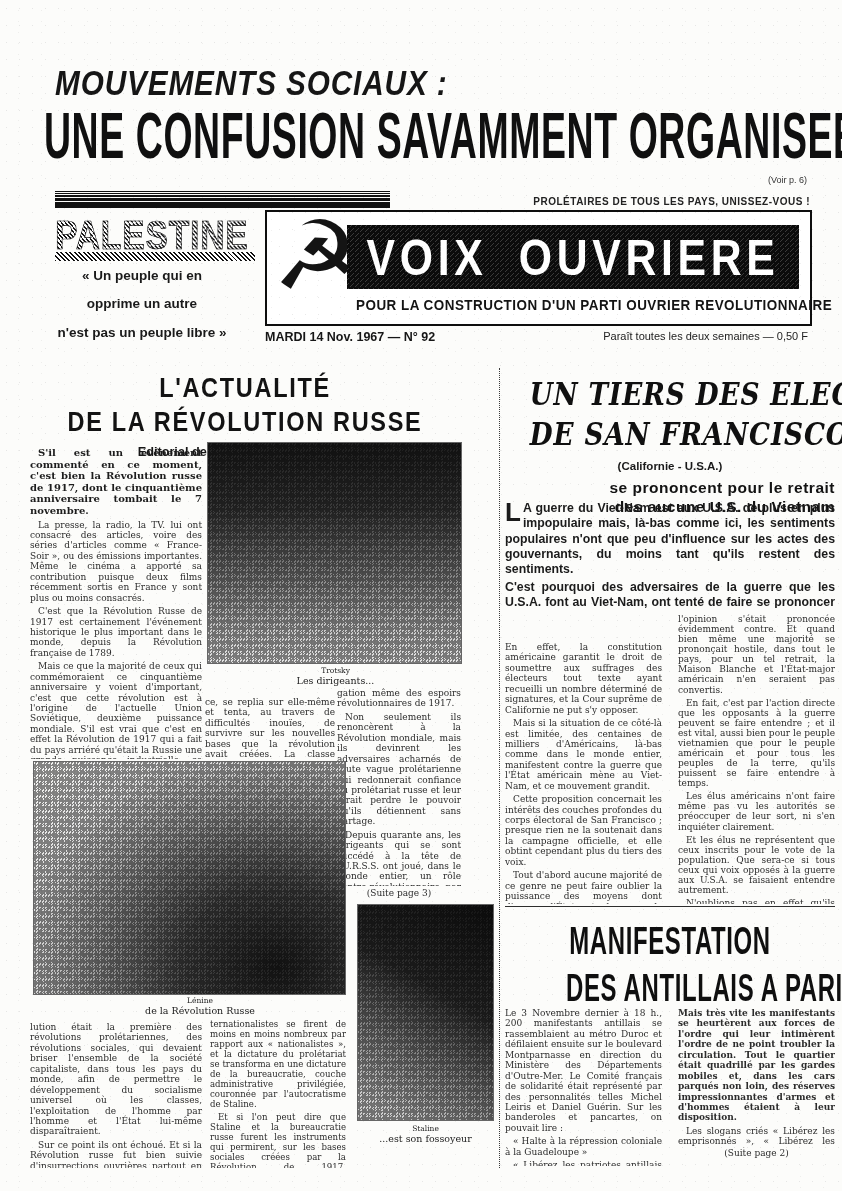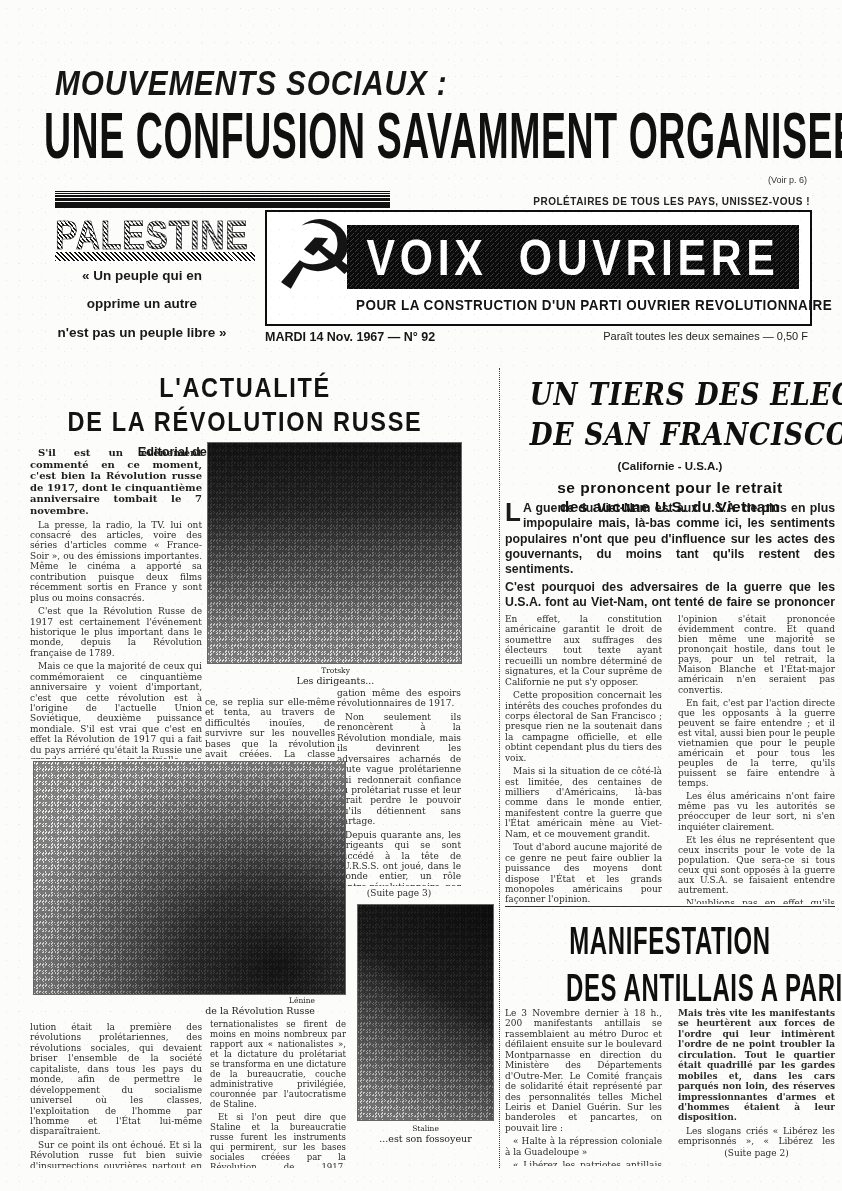--- a/index.html
+++ b/index.html
@@ -44,21 +44,21 @@
         background-image:repeating-conic-gradient(#141414 0% 25%,transparent 0% 50%),
                          repeating-conic-gradient(from 45deg,#1f1f1f 0% 20%,transparent 0% 50%);
         background-size:3px 3px,7px 7px;}
   .cap{text-align:center;color:#222;line-height:1.25;}
   .cap .c1{font-size:7.5px;}
   .cap .c2{font-size:9.5px;}
   .vdiv{border-left:1px dotted #3a3a3a;width:0;}
   .sf-t{font-family:"DejaVu Serif",serif;font-style:italic;font-weight:bold;font-size:31px;letter-spacing:1px;
         transform:scaleX(.85);transform-origin:center top;white-space:nowrap;text-align:center;color:#101010;}
   .sf-region{font-weight:bold;font-size:11.5px;text-align:center;color:#1a1a1a;}
-  .sf-sub{font-weight:bold;font-size:15.5px;text-align:center;color:#121212;letter-spacing:.5px;}
+  .sf-sub{font-weight:bold;font-size:15.5px;text-align:right;color:#121212;letter-spacing:.5px;}
   .sf-lead{font-family:"Liberation Sans",sans-serif;font-weight:bold;font-size:12.3px;line-height:1.25;text-align:justify;color:#1b1b1b;}
   .sf-lead p{margin:0 0 2px 0;}
   .initial{float:left;font-size:26px;line-height:.85;padding-right:2px;font-weight:bold;}
   .ant-t{font-weight:bold;font-size:38px;letter-spacing:1px;color:#0f0f0f;transform:scaleX(.63);transform-origin:center top;white-space:nowrap;text-align:center;}
   .hr1{background:#2d2d2d;height:1px;}
   .suite{font-size:9px;color:#2c2c2c;text-align:center;}
   .clip{overflow:hidden;}
 </style>
 </head>
 <body>
@@ -126,21 +126,21 @@
 
   <div class="abs col clip" style="left:337px;top:688px;width:124px;height:198px;">
     <p style="text-indent:0;">gation même des espoirs révolutionnaires de 1917.</p>
     <p>Non seulement ils renoncèrent à la Révolution mondiale, mais ils devinrent les adversaires acharnés de toute vague prolétarienne qui redonnerait confiance au prolétariat russe et leur ferait perdre le pouvoir qu'ils détiennent sans partage.</p>
     <p>Depuis quarante ans, les dirigeants qui se sont succédé à la tête de l'U.R.S.S. ont joué, dans le monde entier, un rôle contre-révolutionnaire, par l'intermédiaire des partis communistes qu'ils contrôlent.</p>
 
   </div>
   <div class="abs suite" style="left:337px;top:888px;width:124px;">(Suite page 3)</div>
 
   <div class="abs photo" style="left:34px;top:762px;width:311px;height:232px;background-image:radial-gradient(ellipse at 78% 88%,#1f1f1f 0%,#4a4a4a 28%,#9a9a9a 52%,#e2e2e2 75%,#f4f4f2 100%);"></div>
-  <div class="abs cap" style="left:85px;top:996px;width:230px;text-align:right;">
+  <div class="abs cap" style="left:85px;top:996px;width:230px;">
     <div class="c1">Lénine</div>
     <div class="c2">de la Révolution Russe</div>
   </div>
 
   <div class="abs col clip" style="left:30px;top:1022px;width:172px;height:146px;">
     <p style="text-indent:0;">lution était la première des révolutions prolétariennes, des révolutions sociales, qui devaient briser l'ensemble de la société capitaliste, dans tous les pays du monde, afin de permettre le développement du socialisme universel où les classes, l'exploitation de l'homme par l'homme et l'État lui-même disparaîtraient.</p>
     <p>Sur ce point ils ont échoué. Et si la Révolution russe fut bien suivie d'insurrections ouvrières partout en Europe, partout la réaction triomphe. L'U.R.S.S. iso-</p>
   </div>
 
   <div class="abs col clip" style="left:210px;top:1020px;width:136px;height:148px;font-size:8.6px;">
@@ -161,30 +161,30 @@
     <div class="sf-sub sans" style="margin-top:7px;">se prononcent pour le retrait</div>
     <div class="sf-sub sans" style="margin-top:1px;">des aucune U.S. du Vietnam</div>
   </div>
 
   <div class="abs sf-lead clip" style="left:505px;top:501px;width:330px;height:107px;">
     <p><span class="initial">L</span><span>A guerre du Viet-Nam est aux U.S.A. de plus en plus impopulaire mais, là-bas comme ici, les sentiments populaires n'ont que peu d'influence sur les actes des gouvernants, du moins tant qu'ils restent des sentiments.</span></p>
     <p>C'est pourquoi des adversaires de la guerre que les U.S.A. font au Viet-Nam, ont tenté de faire se prononcer les électeurs de San Francisco sur une proposition affirmant que les électeurs de la ville et du comté étaient en faveur d'un cessez-le-feu immédiat au Viet-Nam suivi d'un retrait immédiat des troupes américaines.</p>
   </div>
 
   <div class="abs col clip" style="left:505px;top:614px;width:157px;height:290px;">
-    <p style="text-indent:0;">En effet, la constitution américaine garantit le droit de soumettre aux suffrages des électeurs tout texte ayant recueilli un nombre déterminé de signatures, et la Cour suprême de Californie ne put s'y opposer.</p>
+    <p style="text-indent:0;margin-top:28px;">En effet, la constitution américaine garantit le droit de soumettre aux suffrages des électeurs tout texte ayant recueilli un nombre déterminé de signatures, et la Cour suprême de Californie ne put s'y opposer.</p>
+    <p>Mais si la situation de ce côté-là est limitée, des centaines de milliers d'Américains, là-bas comme dans le monde entier, manifestent contre la guerre que l'État américain mène au Viet-Nam, et ce mouvement grandit.</p>
     <p>Cette proposition concernait les intérêts des couches profondes du corps électoral de San Francisco ; presque rien ne la soutenait dans la campagne officielle, et elle obtint cependant plus du tiers des voix.</p>
-    <p>Mais si la situation de ce côté-là est limitée, des centaines de milliers d'Américains, là-bas comme dans le monde entier, manifestent contre la guerre que l'État américain mène au Viet-Nam, et ce mouvement grandit.</p>
     <p>Tout d'abord aucune majorité de ce genre ne peut faire oublier la puissance des moyens dont dispose l'État et les grands monopoles américains pour façonner l'opinion.</p>
   </div>
   <div class="abs col clip" style="left:678px;top:614px;width:157px;height:290px;line-height:1.12;">
     <p style="text-indent:0;">l'opinion s'était prononcée évidemment contre. Et quand bien même une majorité se prononçait hostile, dans tout le pays, pour un tel retrait, la Maison Blanche et l'État-major américain n'en seraient pas convertis.</p>
     <p>En fait, c'est par l'action directe que les opposants à la guerre peuvent se faire entendre ; et il est vital, aussi bien pour le peuple vietnamien que pour le peuple américain et pour tous les peuples de la terre, qu'ils puissent se faire entendre à temps.</p>
     <p>Les élus américains n'ont faire même pas vu les autorités se préoccuper de leur sort, ni s'en inquiéter clairement.</p>
-    <p>Et les élus ne représentent que ceux inscrits pour le vote de la population. Que sera-ce si tous ceux qui sont opposés à la guerre aux U.S.A. se faisaient entendre autrement.</p>
+    <p>Et les élus ne représentent que ceux inscrits pour le vote de la population. Que sera-ce si tous ceux qui voix opposés à la guerre aux U.S.A. se faisaient entendre autrement.</p>
     <p>N'oublions pas en effet qu'ils doivent représenter bien plus de 50 % de la population puisque les jeunes et une grande partie des noirs ne figurent pas sur les listes.</p>
   </div>
 
   <div class="abs hr1" style="left:505px;top:906px;width:330px;"></div>
   <div class="abs" style="left:505px;top:920px;width:330px;">
     <div class="ant-t sans">MANIFESTATION</div>
     <div class="ant-t sans" style="margin-top:4px;">DES ANTILLAIS A PARIS</div>
   </div>
 
   <div class="abs col clip" style="left:505px;top:1008px;width:157px;height:158px;">

